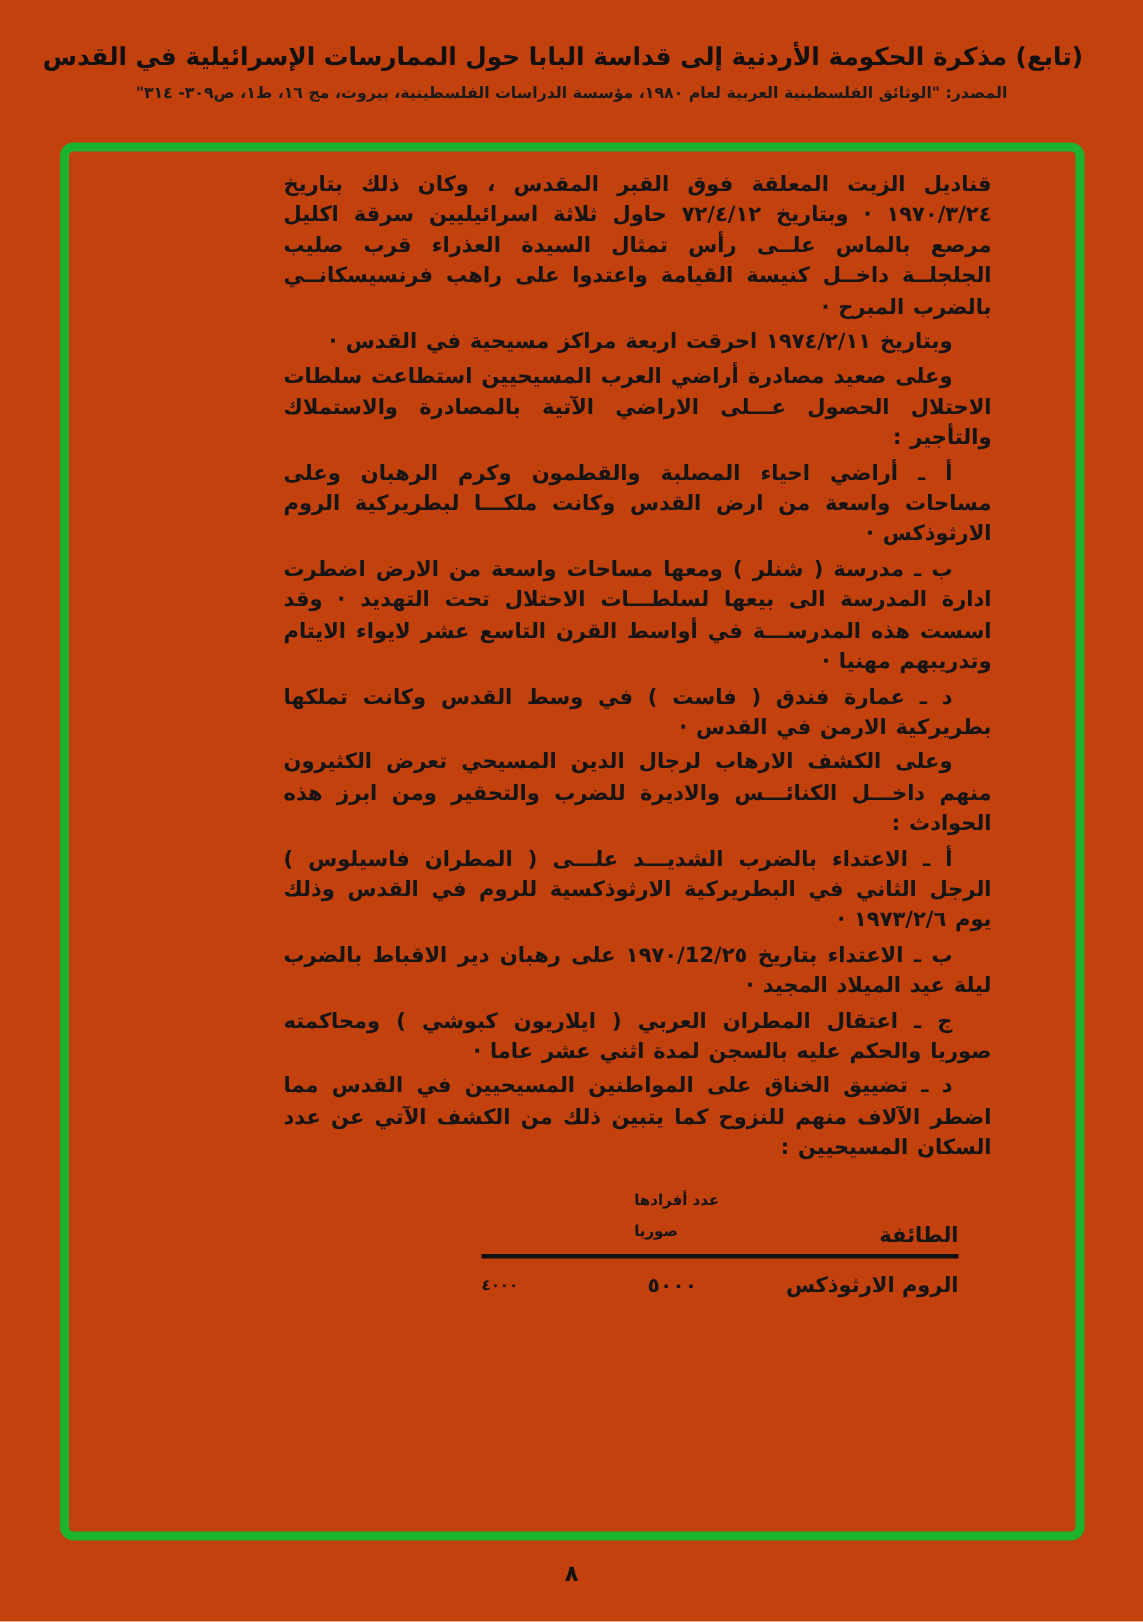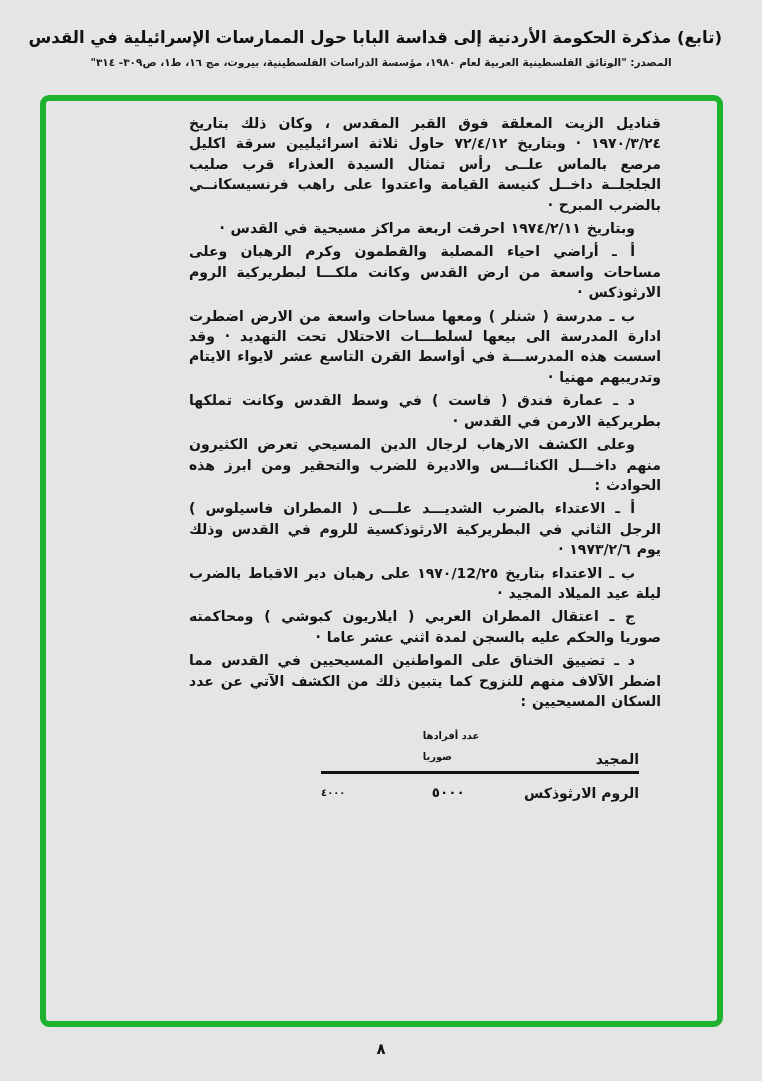--- a/index.html
+++ b/index.html
@@ -4,21 +4,21 @@
 <style>
   html, body {
     margin: 0;
     padding: 0;
     background: #ffffff;
   }
   .page {
     position: relative;
     width: 762px;
     height: 1081px;
-    background: #e5e5e5;
+    background: #c2410c;
     font-family: "DejaVu Sans", sans-serif;
     color: #151515;
     direction: rtl;
     overflow: hidden;
   }
   .doc-header {
     position: absolute;
     top: 28px;
     left: 40px;
     right: 40px;
@@ -122,32 +122,33 @@
 
   <div class="doc-header">
     <div class="doc-title">(تابع)  مذكرة الحكومة الأردنية إلى قداسة البابا حول الممارسات الإسرائيلية في القدس</div>
     <div class="doc-source">المصدر: "الوثائق الفلسطينية العربية لعام ١٩٨٠، مؤسسة الدراسات الفلسطينية، بيروت، مج ١٦، ط١، ص٣٠٩- ٣١٤"</div>
   </div>
 
   <div class="green-box">
     <div class="doc-text">
       <p class="first">قناديل الزيت المعلقة فوق القبر المقدس ، وكان ذلك بتاريخ ١٩٧٠/٣/٢٤ · وبتاريخ ٧٢/٤/١٢ حاول ثلاثة اسرائيليين سرقة اكليل مرصع بالماس علــى رأس تمثال السيدة العذراء قرب صليب الجلجلــة داخــل كنيسة القيامة واعتدوا على راهب فرنسيسكانــي بالضرب المبرح ·</p>
       <p>وبتاريخ ١٩٧٤/٢/١١ احرقت اربعة مراكز مسيحية في القدس ·</p>
+      <p>وعلى صعيد مصادرة أراضي العرب المسيحيين استطاعت سلطات الاحتلال الحصول عـــلى الاراضي الآتية بالمصادرة والاستملاك والتأجير :</p>
       <p>أ ـ أراضي احياء المصلبة والقطمون وكرم الرهبان وعلى مساحات واسعة من ارض القدس وكانت ملكـــا لبطريركية الروم الارثوذكس ·</p>
       <p>ب ـ مدرسة ( شنلر ) ومعها مساحات واسعة من الارض اضطرت ادارة المدرسة الى بيعها لسلطـــات الاحتلال تحت التهديد · وقد اسست هذه المدرســـة في أواسط القرن التاسع عشر لايواء الايتام وتدريبهم مهنيا ·</p>
       <p>د ـ عمارة فندق ( فاست ) في وسط القدس وكانت تملكها بطريركية الارمن في القدس ·</p>
       <p>وعلى الكشف الارهاب لرجال الدين المسيحي تعرض الكثيرون منهم داخـــل الكنائـــس والاديرة للضرب والتحقير ومن ابرز هذه الحوادث :</p>
       <p>أ ـ الاعتداء بالضرب الشديـــد علـــى ( المطران فاسيلوس ) الرجل الثاني في البطريركية الارثوذكسية للروم في القدس وذلك يوم ١٩٧٣/٢/٦ ·</p>
       <p>ب ـ الاعتداء بتاريخ ١٩٧٠/12/٢٥ على رهبان دير الاقباط بالضرب ليلة عيد الميلاد المجيد ·</p>
       <p>ج ـ اعتقال المطران العربي ( ايلاريون كبوشي ) ومحاكمته صوريا والحكم عليه بالسجن لمدة اثني عشر عاما ·</p>
       <p>د ـ تضييق الخناق على المواطنين المسيحيين في القدس مما اضطر الآلاف منهم للنزوح كما يتبين ذلك من الكشف الآتي عن عدد السكان المسيحيين :</p>
 
       <div class="doc-table">
         <div class="t-head">
-          <div class="t-cell-name">المجيد</div>
+          <div class="t-cell-name">الطائفة</div>
           <div class="t-cell-now">
             <div>عدد أفرادها</div>
             <div>صوريا</div>
           </div>
         </div>
         <div class="t-row">
           <div class="t-cell-name">الروم الارثوذكس</div>
           <div class="t-cell-before">٥٠٠٠</div>
           <div class="t-cell-now">٤٠٠٠</div>
         </div>

